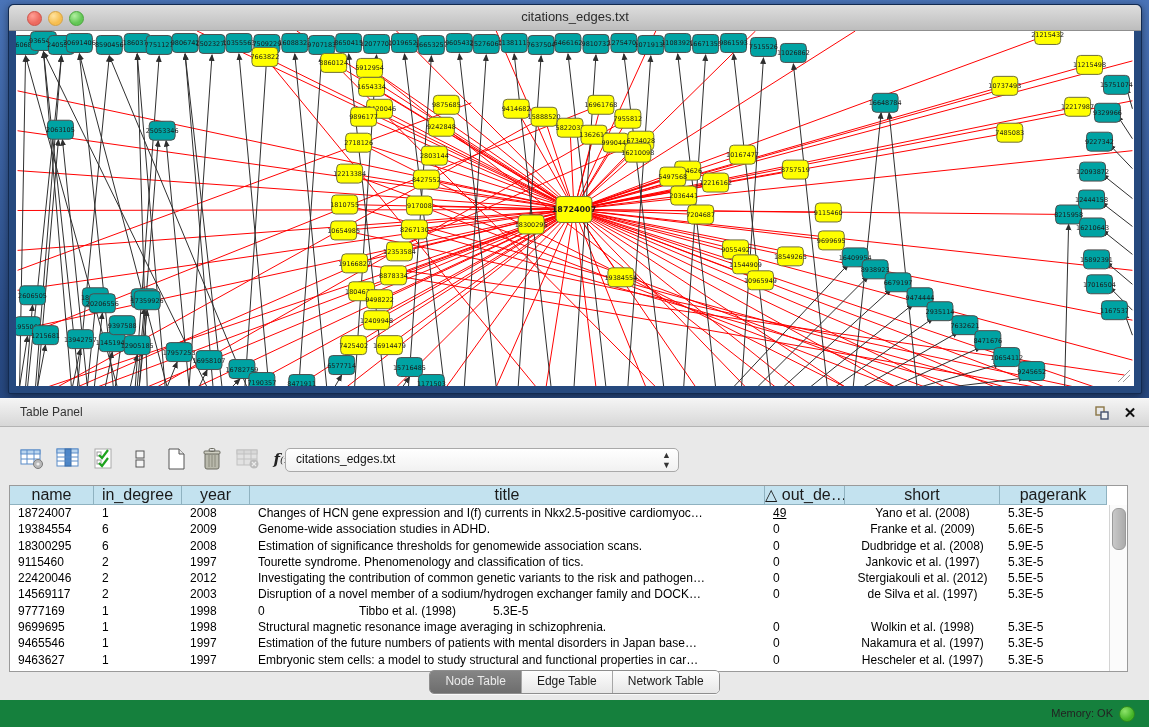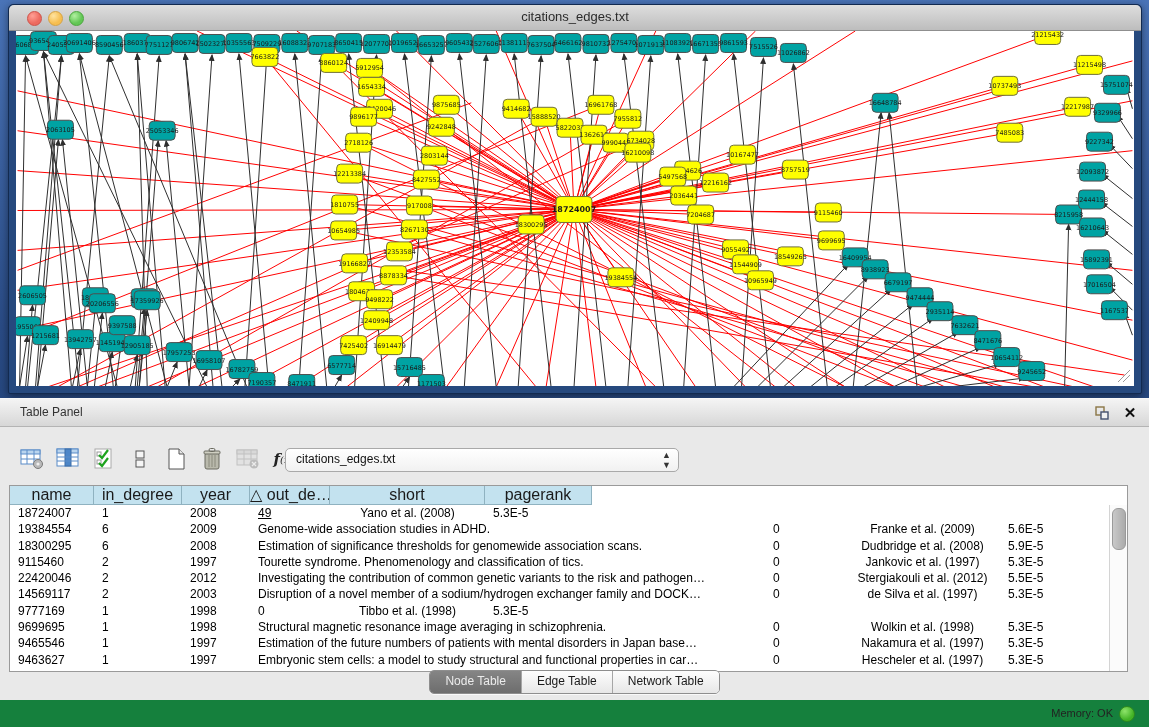--- a/index.html
+++ b/index.html
@@ -879,29 +879,31 @@
     <div class="dropdown">
       <span class="dval">citations_edges.txt</span>
       <span class="darrows">▲<br>▼</span>
     </div>
 
     <div class="dtable">
       <div class="thead" id="thead">
           <div class="th" style="width: 84px;">name</div>
           <div class="th" style="width: 88px;">in_degree</div>
           <div class="th" style="width: 68px;">year</div>
+          <div class="th" style="width: 515px;">title</div>
           <div class="th" style="width: 80px;">△ out_de…</div>
           <div class="th" style="width: 155px;">short</div>
           <div class="th" style="width: 107px;">pagerank</div>
         </div>
       <div id="tbody">
           <div class="trow">
             <div class="td" style="width: 84px;">18724007</div>
             <div class="td" style="width: 88px;">1</div>
             <div class="td" style="width: 68px;">2008</div>
+            <div class="td" style="width: 515px;">Changes of HCN gene expression and I(f) currents in Nkx2.5-positive cardiomyoc…</div>
             <div class="td" style="width: 80px; text-decoration: underline;">49</div>
             <div class="td center" style="width: 155px;">Yano et al. (2008)</div>
             <div class="td" style="width: 107px;">5.3E-5</div>
           </div>
           <div class="trow">
             <div class="td" style="width: 84px;">19384554</div>
             <div class="td" style="width: 88px;">6</div>
             <div class="td" style="width: 68px;">2009</div>
             <div class="td" style="width: 515px;">Genome-wide association studies in ADHD.</div>
             <div class="td" style="width: 80px;">0</div>

